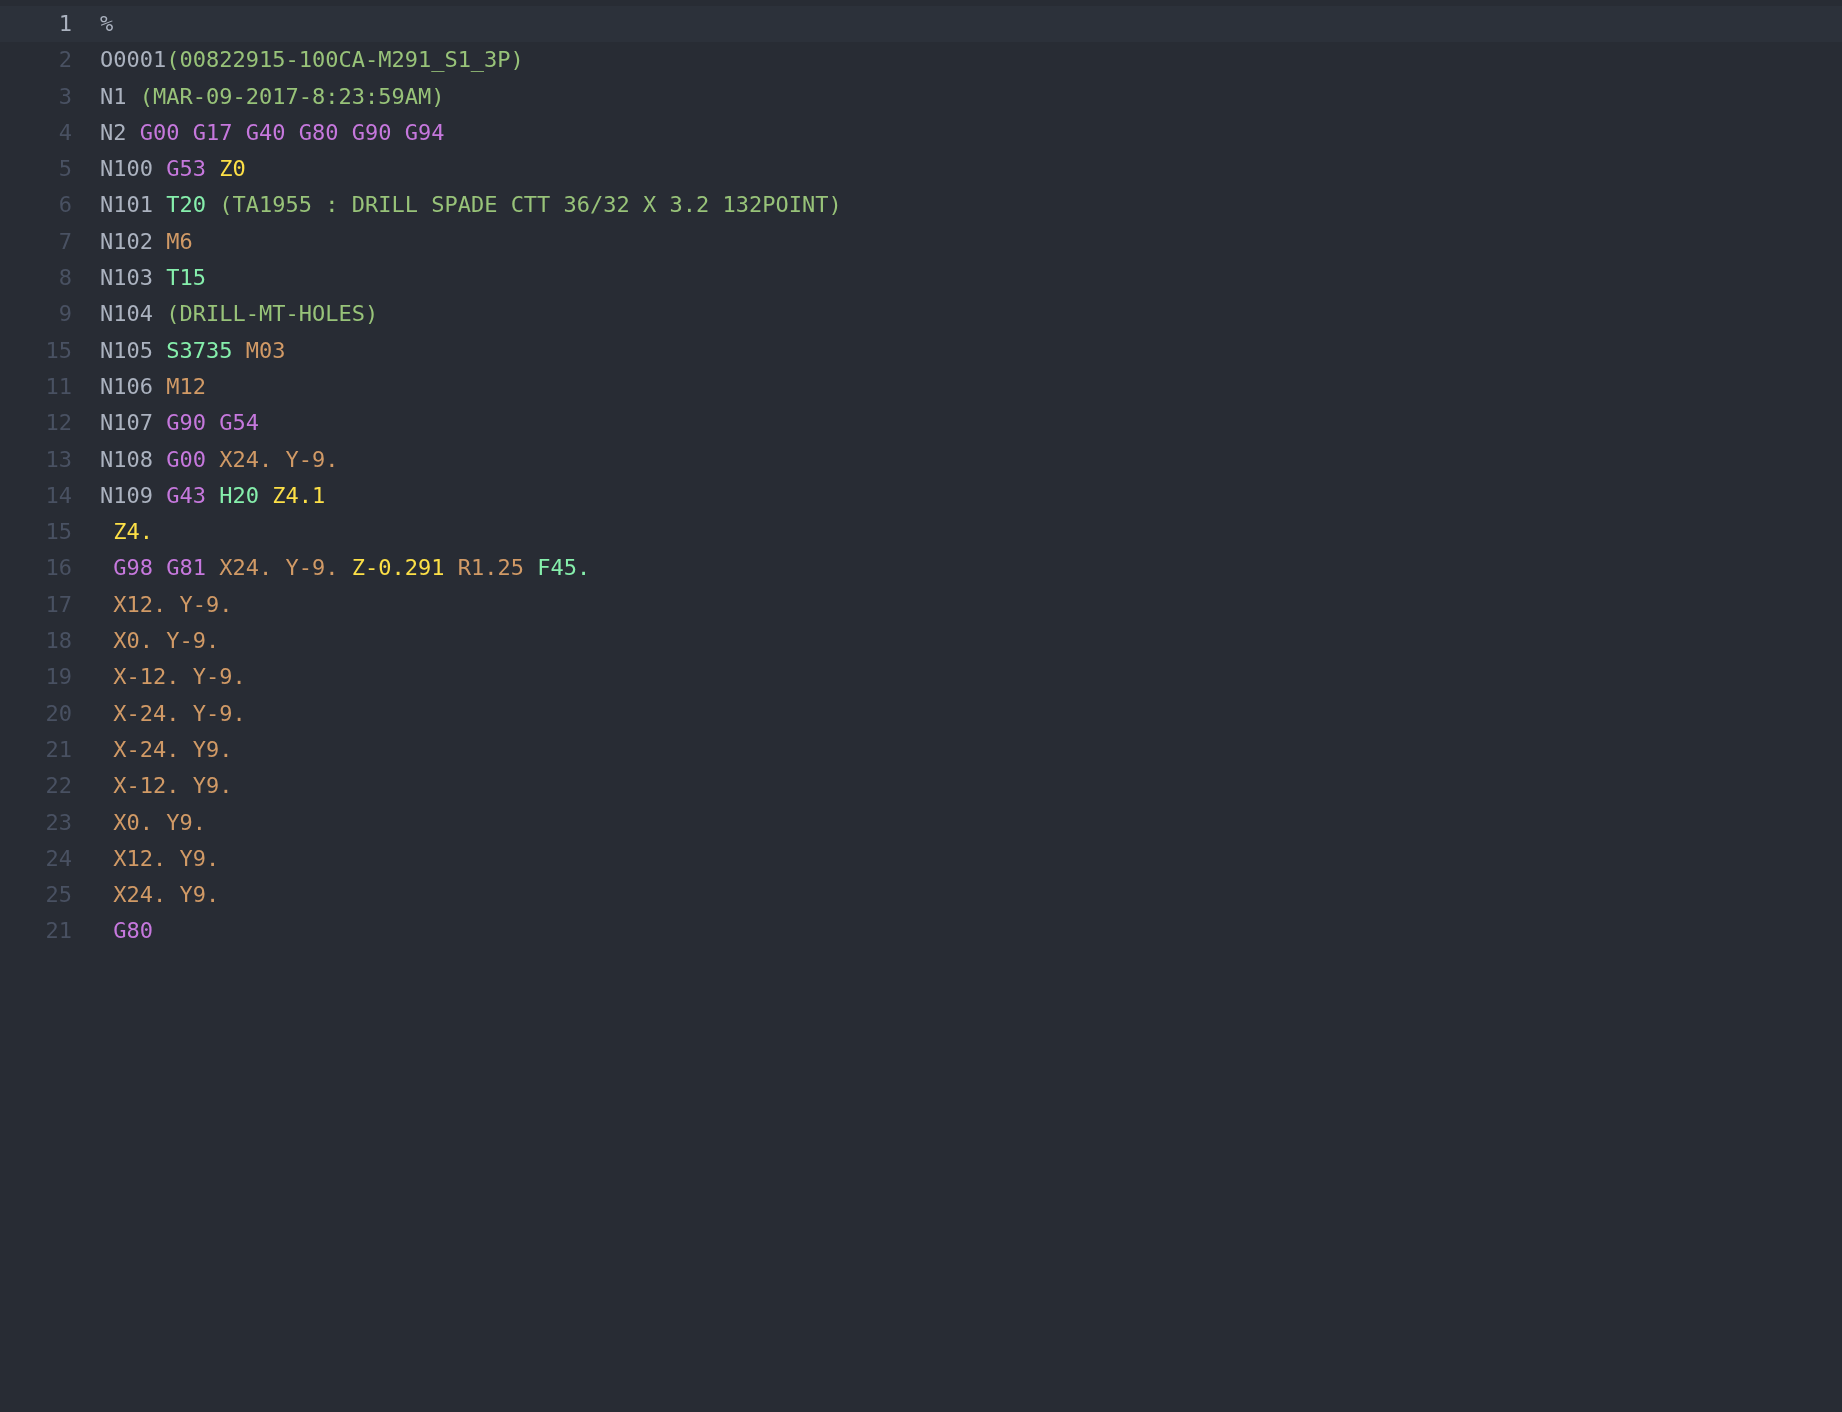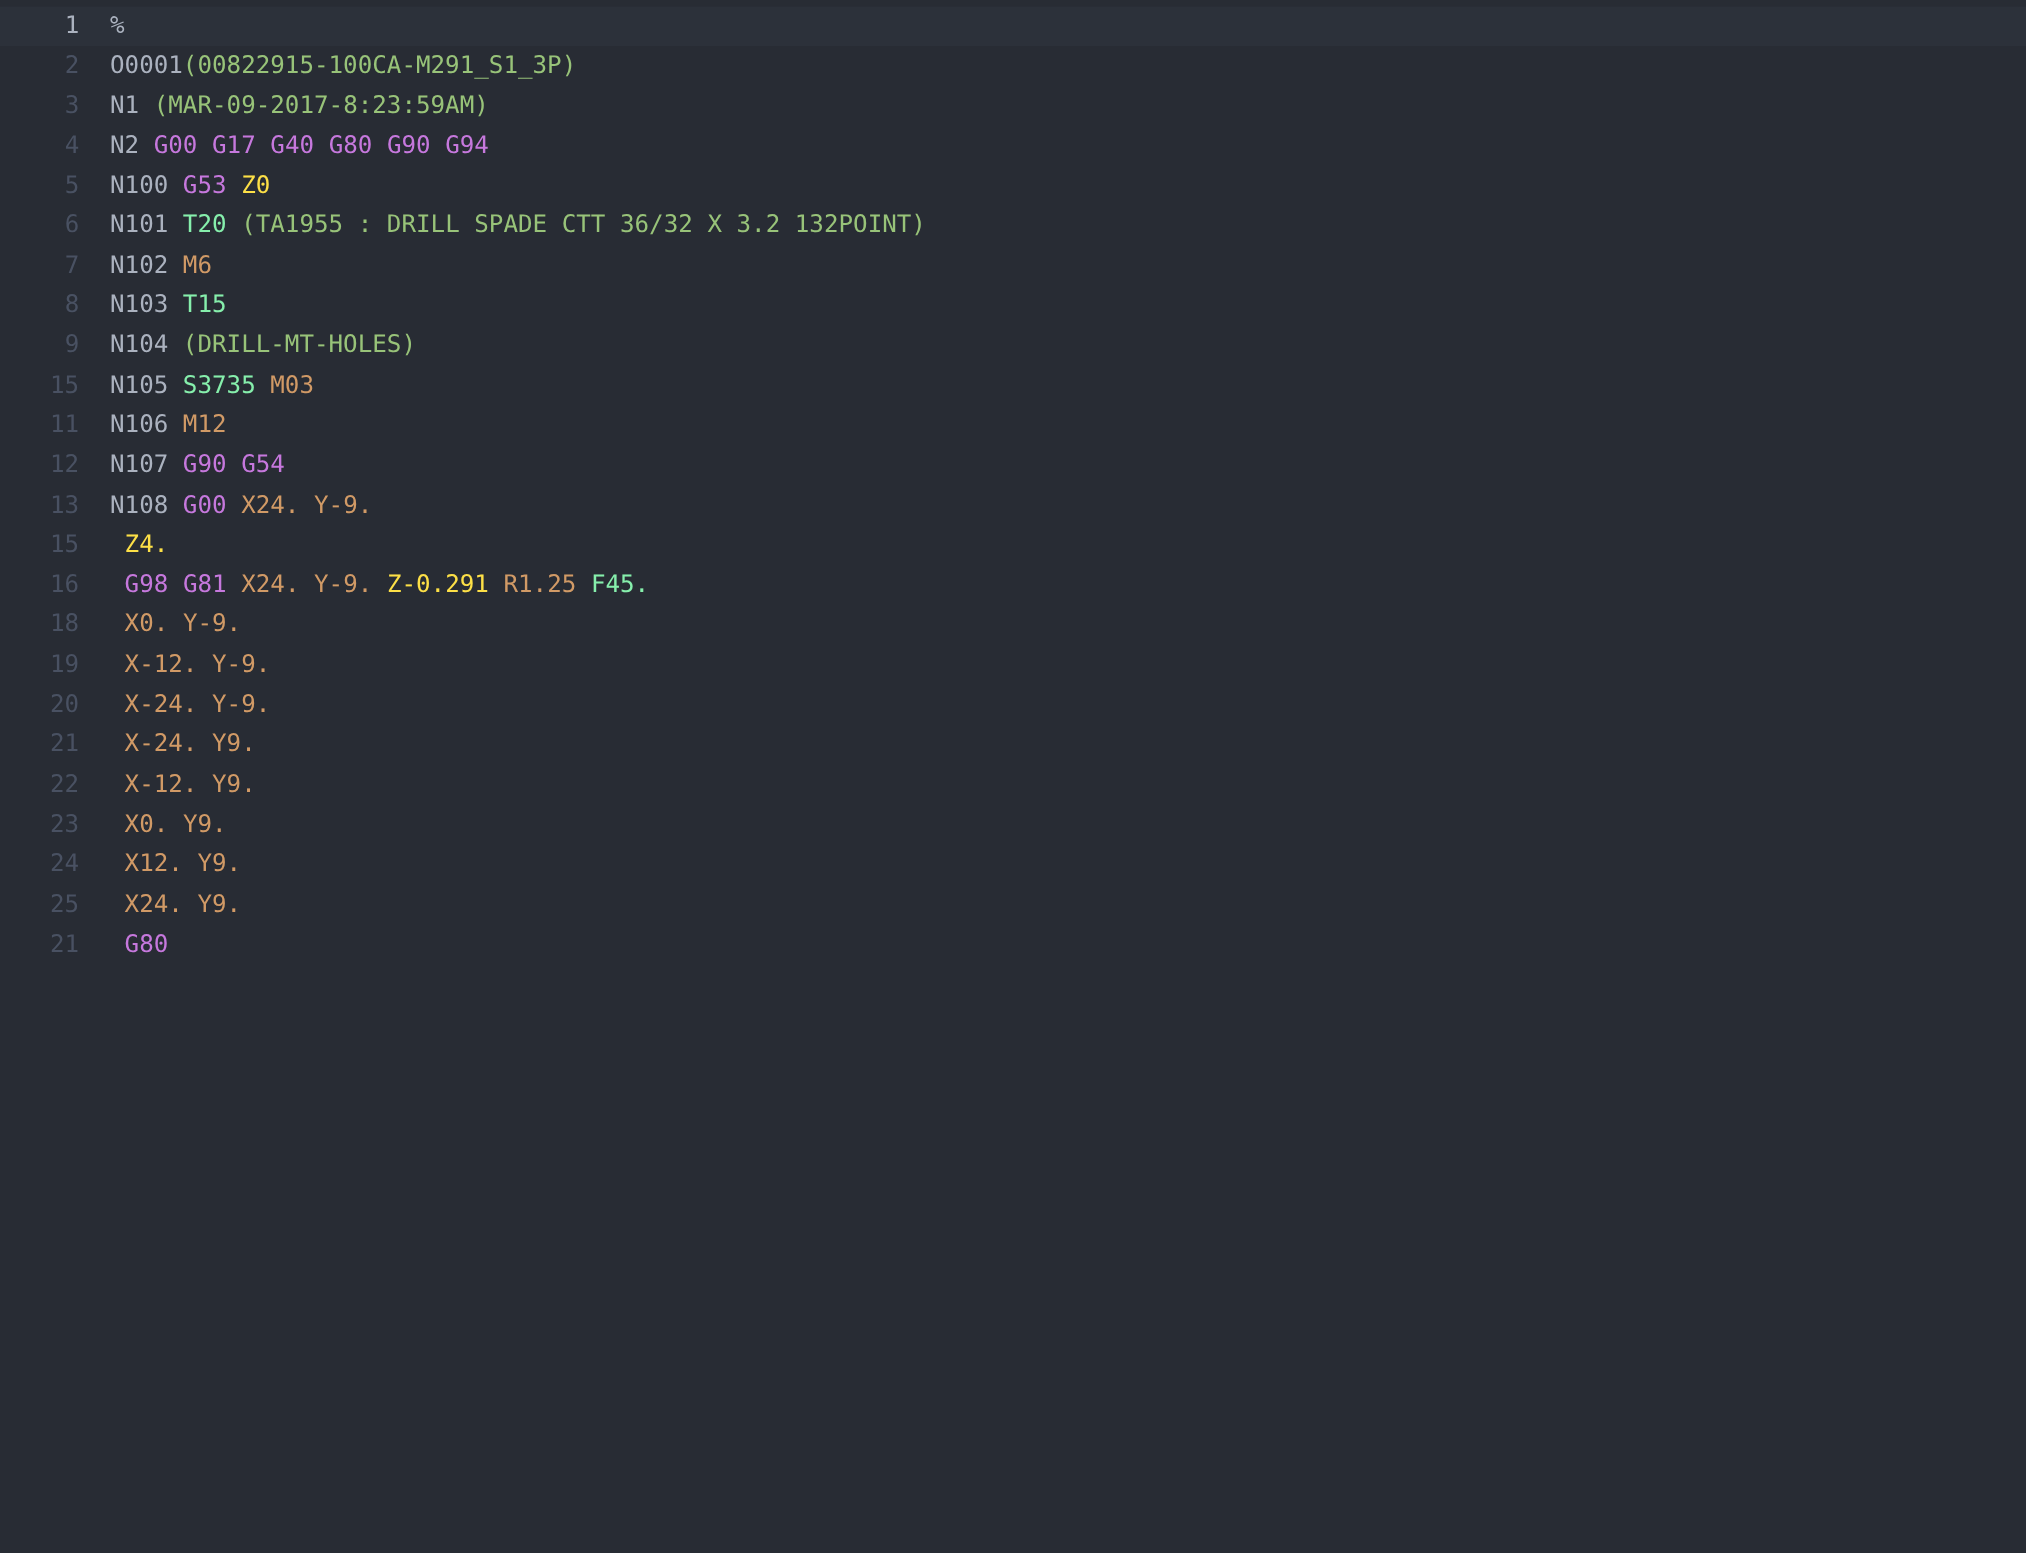--- a/index.html
+++ b/index.html
@@ -59,22 +59,24 @@
     <div class="row"><div class="gutter">4</div><div class="code"><span class="c-plain">N2 </span><span class="c-purple">G00</span><span class="c-plain"> </span><span class="c-purple">G17</span><span class="c-plain"> </span><span class="c-purple">G40</span><span class="c-plain"> </span><span class="c-purple">G80</span><span class="c-plain"> </span><span class="c-purple">G90</span><span class="c-plain"> </span><span class="c-purple">G94</span></div></div>
     <div class="row"><div class="gutter">5</div><div class="code"><span class="c-plain">N100 </span><span class="c-purple">G53</span><span class="c-plain"> </span><span class="c-cyan">Z0</span></div></div>
     <div class="row"><div class="gutter">6</div><div class="code"><span class="c-plain">N101 </span><span class="c-red">T20</span><span class="c-plain"> </span><span class="c-comment">(TA1955 : DRILL SPADE CTT 36/32 X 3.2 132POINT)</span></div></div>
     <div class="row"><div class="gutter">7</div><div class="code"><span class="c-plain">N102 </span><span class="c-orange">M6</span></div></div>
     <div class="row"><div class="gutter">8</div><div class="code"><span class="c-plain">N103 </span><span class="c-red">T15</span></div></div>
     <div class="row"><div class="gutter">9</div><div class="code"><span class="c-plain">N104 </span><span class="c-comment">(DRILL-MT-HOLES)</span></div></div>
     <div class="row"><div class="gutter">15</div><div class="code"><span class="c-plain">N105 </span><span class="c-red">S3735</span><span class="c-plain"> </span><span class="c-orange">M03</span></div></div>
     <div class="row"><div class="gutter">11</div><div class="code"><span class="c-plain">N106 </span><span class="c-orange">M12</span></div></div>
     <div class="row"><div class="gutter">12</div><div class="code"><span class="c-plain">N107 </span><span class="c-purple">G90</span><span class="c-plain"> </span><span class="c-purple">G54</span></div></div>
     <div class="row"><div class="gutter">13</div><div class="code"><span class="c-plain">N108 </span><span class="c-purple">G00</span><span class="c-plain"> </span><span class="c-orange">X24.</span><span class="c-plain"> </span><span class="c-orange">Y-9.</span></div></div>
+    <div class="row"><div class="gutter">14</div><div class="code"><span class="c-plain">N109 </span><span class="c-purple">G43</span><span class="c-plain"> </span><span class="c-red">H20</span><span class="c-plain"> </span><span class="c-cyan">Z4.1</span></div></div>
     <div class="row"><div class="gutter">15</div><div class="code"><span class="c-plain"> </span><span class="c-cyan">Z4.</span></div></div>
     <div class="row"><div class="gutter">16</div><div class="code"><span class="c-plain"> </span><span class="c-purple">G98</span><span class="c-plain"> </span><span class="c-purple">G81</span><span class="c-plain"> </span><span class="c-orange">X24.</span><span class="c-plain"> </span><span class="c-orange">Y-9.</span><span class="c-plain"> </span><span class="c-cyan">Z-0.291</span><span class="c-plain"> </span><span class="c-orange">R1.25</span><span class="c-plain"> </span><span class="c-red">F45.</span></div></div>
+    <div class="row"><div class="gutter">17</div><div class="code"><span class="c-plain"> </span><span class="c-orange">X12.</span><span class="c-plain"> </span><span class="c-orange">Y-9.</span></div></div>
     <div class="row"><div class="gutter">18</div><div class="code"><span class="c-plain"> </span><span class="c-orange">X0.</span><span class="c-plain"> </span><span class="c-orange">Y-9.</span></div></div>
     <div class="row"><div class="gutter">19</div><div class="code"><span class="c-plain"> </span><span class="c-orange">X-12.</span><span class="c-plain"> </span><span class="c-orange">Y-9.</span></div></div>
     <div class="row"><div class="gutter">20</div><div class="code"><span class="c-plain"> </span><span class="c-orange">X-24.</span><span class="c-plain"> </span><span class="c-orange">Y-9.</span></div></div>
     <div class="row"><div class="gutter">21</div><div class="code"><span class="c-plain"> </span><span class="c-orange">X-24.</span><span class="c-plain"> </span><span class="c-orange">Y9.</span></div></div>
     <div class="row"><div class="gutter">22</div><div class="code"><span class="c-plain"> </span><span class="c-orange">X-12.</span><span class="c-plain"> </span><span class="c-orange">Y9.</span></div></div>
     <div class="row"><div class="gutter">23</div><div class="code"><span class="c-plain"> </span><span class="c-orange">X0.</span><span class="c-plain"> </span><span class="c-orange">Y9.</span></div></div>
     <div class="row"><div class="gutter">24</div><div class="code"><span class="c-plain"> </span><span class="c-orange">X12.</span><span class="c-plain"> </span><span class="c-orange">Y9.</span></div></div>
     <div class="row"><div class="gutter">25</div><div class="code"><span class="c-plain"> </span><span class="c-orange">X24.</span><span class="c-plain"> </span><span class="c-orange">Y9.</span></div></div>
     <div class="row"><div class="gutter">21</div><div class="code"><span class="c-plain"> </span><span class="c-purple">G80</span></div></div>
   </div>

